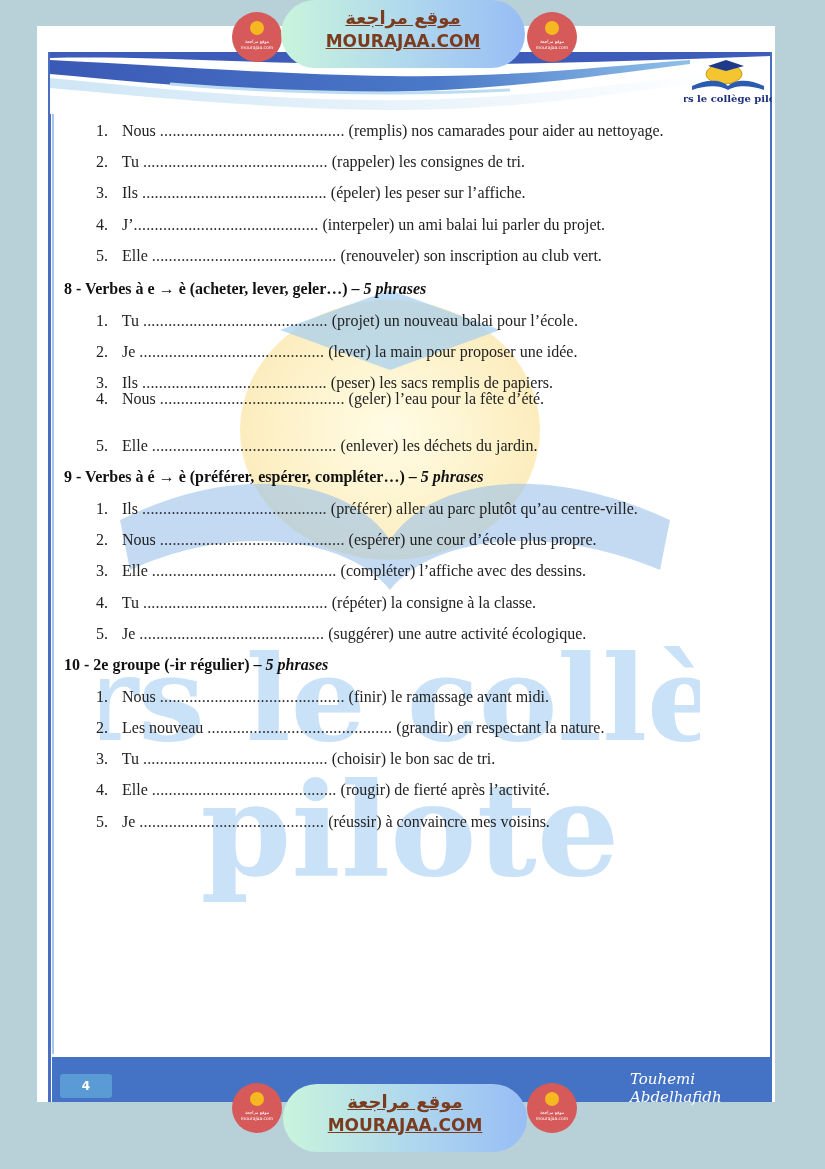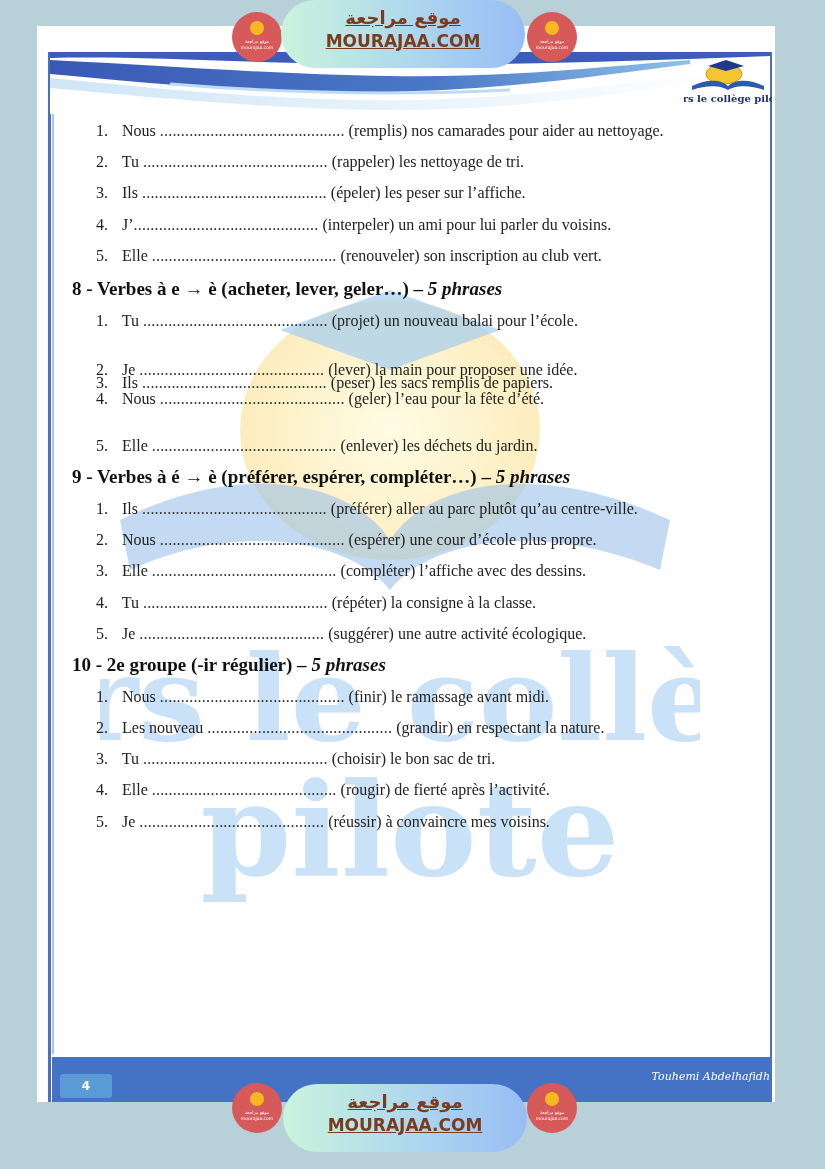--- a/index.html
+++ b/index.html
@@ -31,36 +31,36 @@
   .watermark svg { width: 600px; height: 620px; display:block; }
 
   
   .content { position: absolute; left: 0; top: 0; width: 825px; }
   .item {
     position: absolute; left: 96px; font-size: 16px; color: #222; white-space: nowrap; line-height: 18px;
   }
   .item .num { display: inline-block; width: 22px; }
   .item .dots { letter-spacing: 0.2px; color: #333; }
   .heading {
-    position: absolute; left: 72px; font-size: 19px; font-weight: bold; color: #111; white-space: nowrap; line-height: 18px;
+    position: absolute; left: 64px; font-size: 16px; font-weight: bold; color: #111; white-space: nowrap; line-height: 18px;
   }
   .heading .it { font-style: italic; }
 
   
   .footer-bar {
     position: absolute; left: 52px; top: 1057px; width: 720px; height: 45px; background: #4472c4;
   }
   .page-num {
     position: absolute; left: 60px; top: 1074px; width: 52px; height: 24px; background: #5b9bd5;
     border-radius: 3px; color: #fff; font-family: "DejaVu Sans", sans-serif; font-weight: bold;
     font-size: 12px; text-align: center; line-height: 24px;
   }
   .author {
-    position: absolute; left: 630px; top: 1070px; width: 140px; text-align: right;
-    color: #fff; font-family: "DejaVu Serif", serif; font-style: italic; font-size: 11px;
+    position: absolute; left: 630px; top: 1070px; width: 140px; text-align: left;
+    color: #fff; font-family: "DejaVu Serif", serif; font-style: italic; font-size: 15px;
   }
 
   
   .banner {
     position: absolute; width: 244px; height: 68px; border-radius: 34px;
     background: linear-gradient(90deg, #c9f4dc 0%, #aed6ee 55%, #98bdf5 100%);
     text-align: center;
   }
   .banner .ar { font-family: "DejaVu Sans", sans-serif; font-weight: bold; font-size: 18px; color: #7a3b1e; text-decoration: underline; margin-top: 6px; line-height: 24px; direction: rtl; }
   .banner .en { font-family: "DejaVu Sans", sans-serif; font-weight: bold; font-size: 17px; color: #7a3b1e; text-decoration: underline; line-height: 22px; }
@@ -130,54 +130,54 @@
     <span>Nous</span>
     <span class="dots">............................................</span>
     <span>(remplis)</span>
     <span>nos camarades pour aider au nettoyage.</span>
   </div>
   <div class="item" style="top:153px">
     <span class="num">2.</span>
     <span>Tu</span>
     <span class="dots">............................................</span>
     <span>(rappeler)</span>
-    <span>les nettoyage de tri.</span>
+    <span>les consignes de tri.</span>
   </div>
   <div class="item" style="top:184px">
     <span class="num">3.</span>
     <span>Ils</span>
     <span class="dots">............................................</span>
     <span>(épeler)</span>
     <span>les peser sur l’affiche.</span>
   </div>
   <div class="item" style="top:216px">
     <span class="num">4.</span>
     <span>J’</span><span class="dots">............................................</span>
     <span>(interpeler)</span>
-    <span>un ami pour lui parler du voisins.</span>
+    <span>un ami balai lui parler du projet.</span>
   </div>
   <div class="item" style="top:247px">
     <span class="num">5.</span>
     <span>Elle</span>
     <span class="dots">............................................</span>
     <span>(renouveler)</span>
     <span>son inscription au club vert.</span>
   </div>
 
   <div class="heading" style="top:280px">
     <span>8 - Verbes à e → è (acheter, lever, geler…) – </span><span class="it">5 phrases</span>
   </div>
   <div class="item" style="top:312px">
     <span class="num">1.</span>
     <span>Tu</span>
     <span class="dots">............................................</span>
     <span>(projet)</span>
     <span>un nouveau balai pour l’école.</span>
   </div>
-  <div class="item" style="top:361px">
+  <div class="item" style="top:343px">
     <span class="num">2.</span>
     <span>Je</span>
     <span class="dots">............................................</span>
     <span>(lever)</span>
     <span>la main pour proposer une idée.</span>
   </div>
   <div class="item" style="top:374px">
     <span class="num">3.</span>
     <span>Ils</span>
     <span class="dots">............................................</span>

